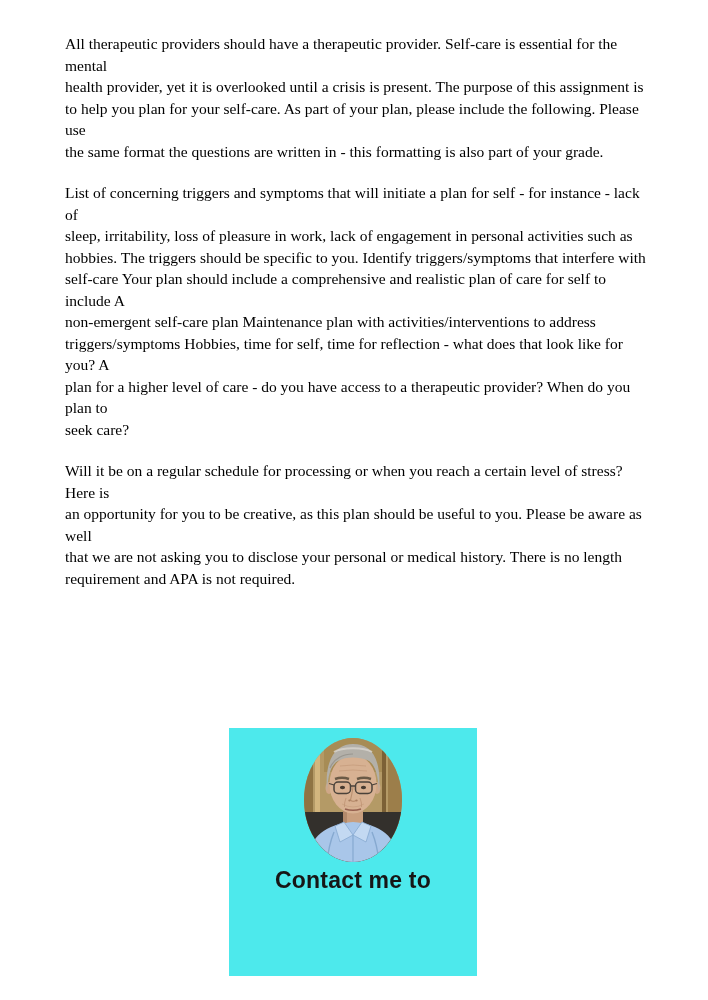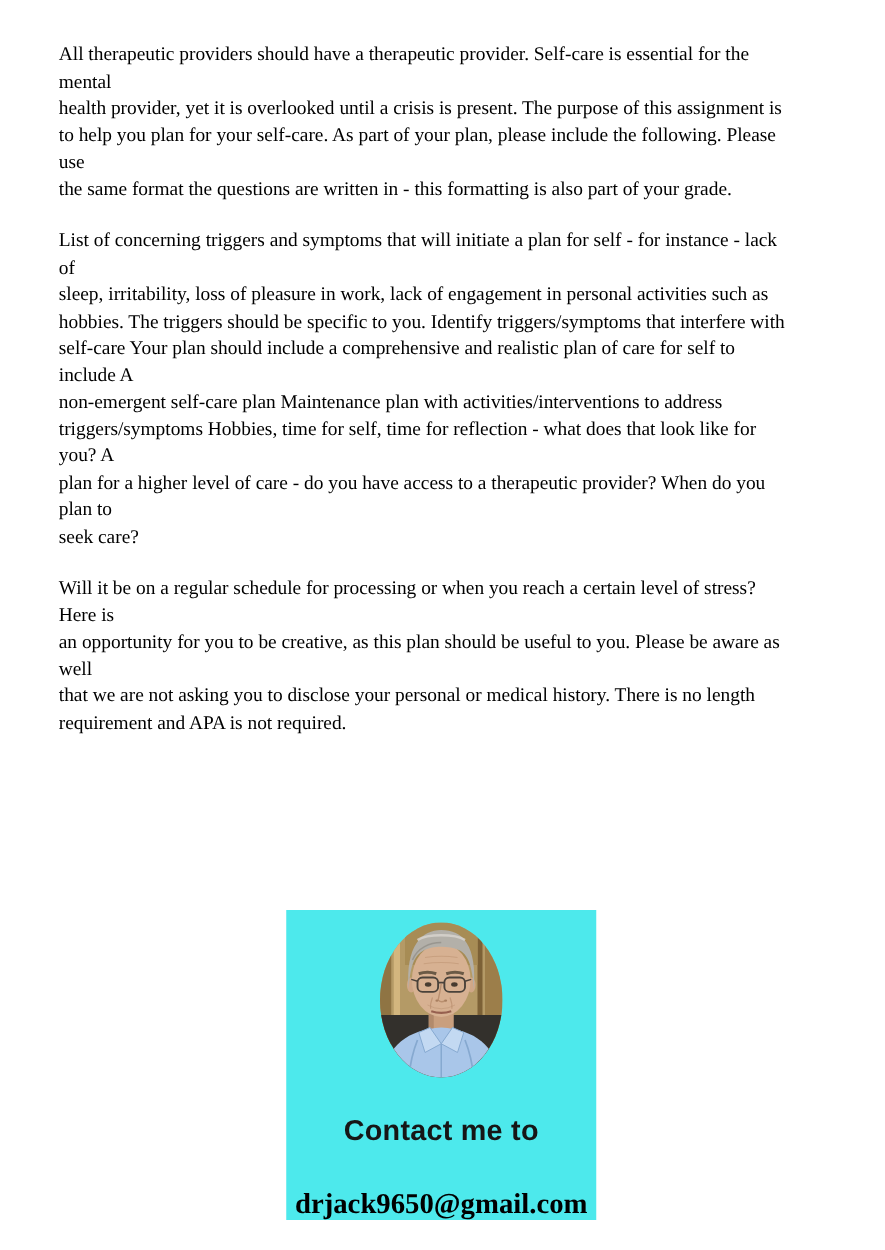--- a/index.html
+++ b/index.html
@@ -9,21 +9,21 @@
   }
   body {
     position: relative;
     width: 708px;
     height: 1000px;
     font-family: "Liberation Serif", serif;
     overflow: hidden;
   }
   .doc-text {
     position: absolute;
-    left: 47px;
+    left: 65px;
     top: 33px;
     width: 590px;
     color: #000000;
     font-size: 15.5px;
     line-height: 21.5px;
   }
   .doc-text p {
     margin: 0 0 20px 0;
     white-space: pre-line;
   }
@@ -31,21 +31,20 @@
     position: absolute;
     left: 229px;
     top: 728px;
     width: 248px;
     height: 248px;
     display: flex;
     flex-direction: column;
     align-items: center;
     box-sizing: border-box;
     padding-top: 10px;
-    justify-content: space-between;
   }
   .photo-wrap {
     width: 98px;
     height: 124px;
     flex: 0 0 auto;
   }
   .photo-wrap svg { display: block; width: 100%; height: 100%; }
   .card-heading {
     margin-top: 4px;
     text-align: center;
@@ -152,14 +151,13 @@
         <path d="M 42 60 Q 40 65 40.5 69" stroke="#bc9171" stroke-width="0.9" fill="none" opacity="0.8"></path>
         <path d="M 56 60 Q 58 65 57.5 69" stroke="#bc9171" stroke-width="0.9" fill="none" opacity="0.8"></path>
 
         <path d="M 41 71 Q 49 73.5 57 71" stroke="#96604f" stroke-width="1.7" fill="none"></path>
       </g>
     </svg>
   </div>
   <div class="card-heading" style="color: rgb(22, 22, 22);">
     <div>Contact me to</div>
   </div>
-  <div class="card-email" style="color: rgb(0, 0, 0);">drjack9650@gmail.com</div>
 </div>
 
 </body></html>

